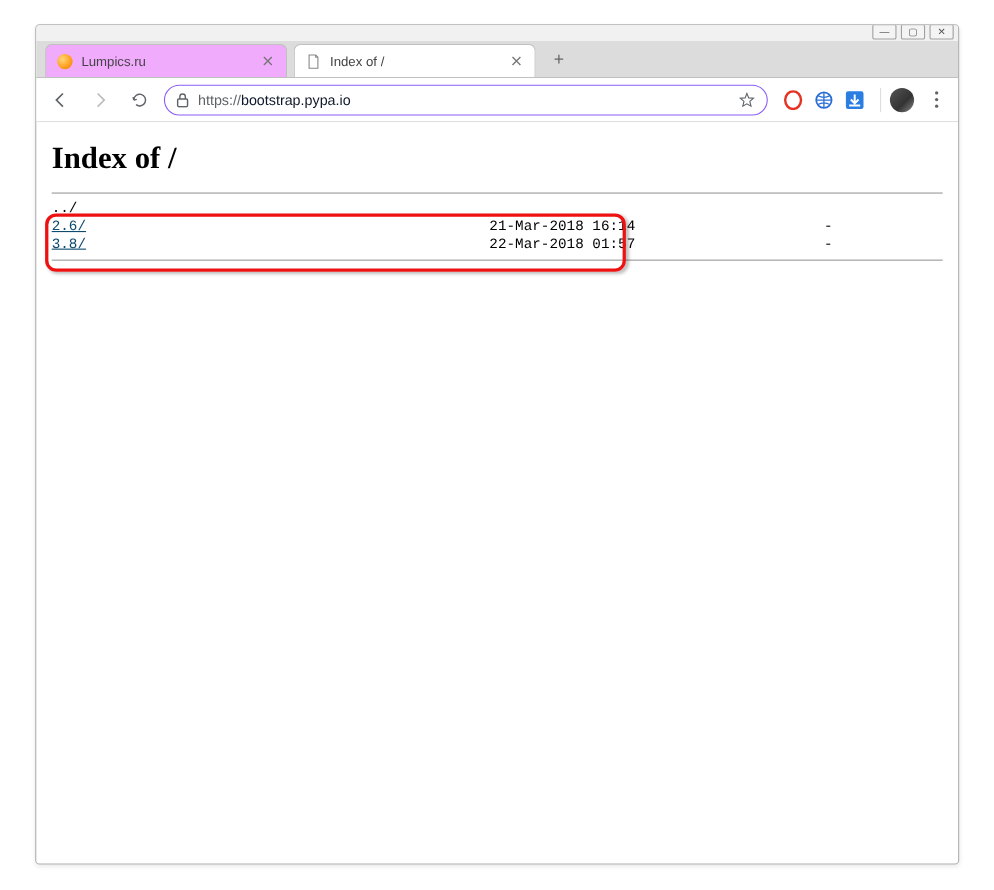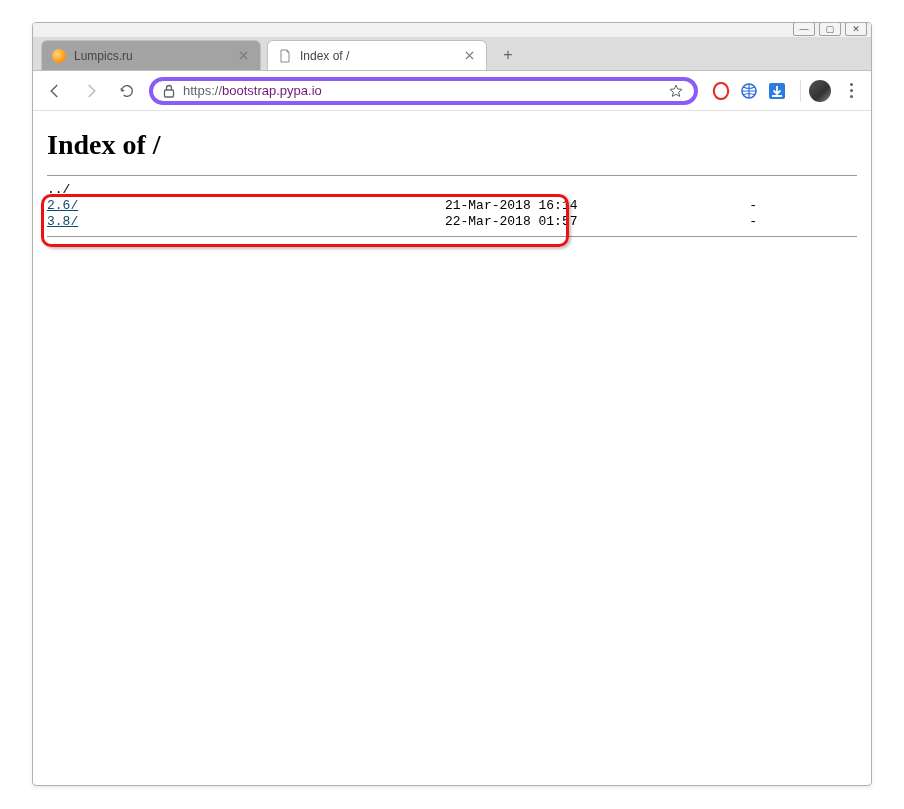--- a/index.html
+++ b/index.html
@@ -56,21 +56,21 @@
     height: 34px;
     background: #dcdcdc;
     display: flex;
     align-items: flex-end;
     padding-left: 8px;
     border-bottom: 1px solid #c0c0c0;
   }
   .tab {
     height: 30px;
     min-width: 220px;
-    background: #a3a3a3;
+    background: #f0abfc;
     border: 1px solid #c0c0c0;
     border-bottom: none;
     border-radius: 6px 6px 0 0;
     display: flex;
     align-items: center;
     padding: 0 10px;
     margin-right: 6px;
     font-size: 12px;
     color: #444;
     cursor: pointer;
@@ -120,31 +120,31 @@
     width: 28px; height: 28px;
     display: flex; align-items: center; justify-content: center;
     color: #5f6368;
     cursor: pointer;
     border-radius: 50%;
   }
   .nav-btn.disabled { color: #bbb; cursor: default; }
   .omnibox {
     flex: 1;
     height: 28px;
-    border: 4px solid #8b5cf6;
+    border: 1px solid #8b5cf6;
     border-radius: 14px;
     display: flex;
     align-items: center;
     padding: 0 10px;
     font-size: 13px;
     color: #202124;
   }
   .omnibox .lock { color: #5f6368; margin-right: 8px; display: flex; }
   .omnibox .url-proto { color: #5f6368; }
-  .omnibox .url-host { color: #701a75; }
+  .omnibox .url-host { color: #0f172a; }
   .omnibox .star { margin-left: auto; color: #5f6368; display:flex; cursor:pointer; }
   .ext-icons { display: flex; align-items: center; gap: 10px; padding: 0 6px; }
   .ext-icon { width: 18px; height: 18px; display:flex; align-items:center; justify-content:center; cursor:pointer; }
   .avatar { width: 22px; height: 22px; border-radius:50%; background: linear-gradient(135deg,#555 0%,#333 60%,#888 100%); cursor:pointer; }
   .menu-dots { width: 24px; display:flex; flex-direction:column; align-items:center; gap:3px; cursor:pointer; }
   .menu-dots span { width:3px; height:3px; background:#5f6368; border-radius:50%; }
   
   .content {
     flex: 1;
     padding: 12px 14px;

